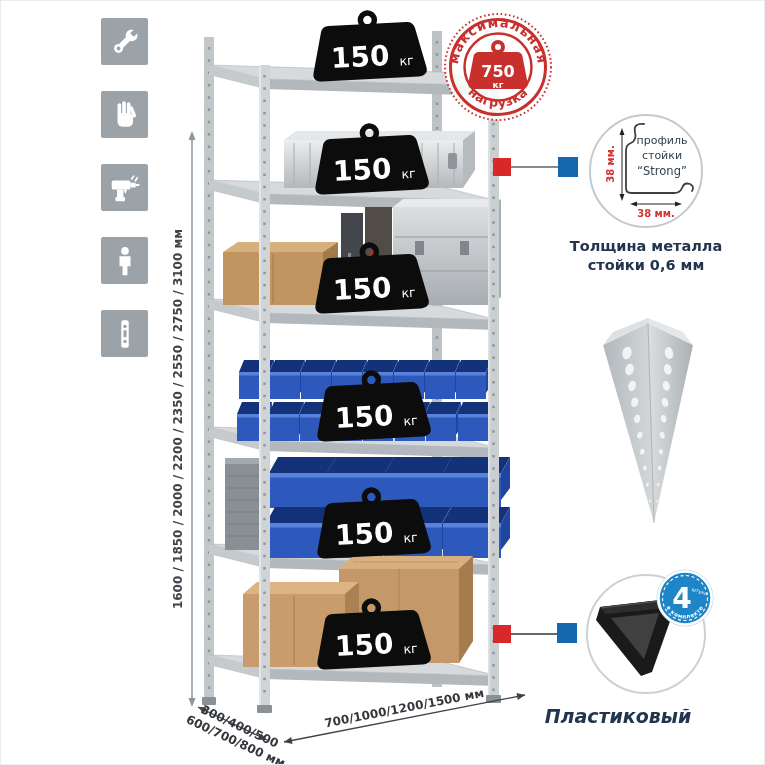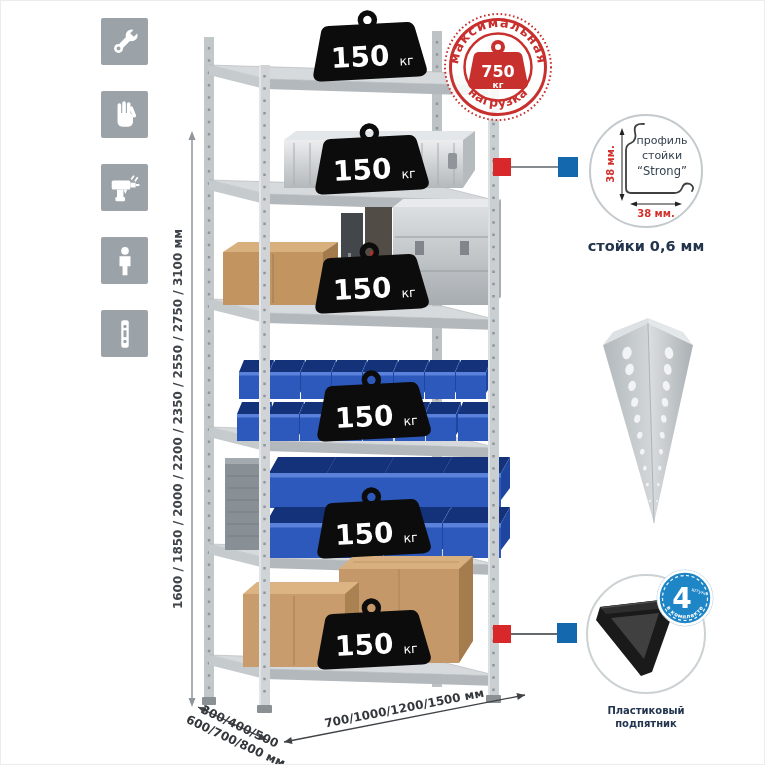--- a/index.html
+++ b/index.html
@@ -5,21 +5,21 @@
   html,body{margin:0;padding:0;background:#fff;}
   .canvas{position:relative;width:765px;height:765px;background:#ffffff;overflow:hidden;
           font-family:"DejaVu Sans","Liberation Sans",sans-serif;border:1px solid #ececec;box-sizing:border-box;}
   .main-svg{position:absolute;left:0;top:0;}
   .icon-col{position:absolute;left:100px;top:0;width:47px;}
   .icon-box{position:absolute;left:0;width:47px;height:47px;background:#9ba2a8;border-radius:2px;
             display:flex;align-items:center;justify-content:center;}
   .caption{position:absolute;text-align:center;color:#22344e;font-weight:600;line-height:1.3;}
   .caption span{display:block;}
   .cap-profile{left:560px;top:236px;width:170px;font-size:14.5px;}
-  .cap-foot{left:560px;top:703px;width:170px;font-size:10px;}
+  .cap-foot{left:532px;top:703px;width:170px;font-size:19px;font-style:italic;}
 </style>
 </head>
 <body>
 
 <div class="canvas">
 
   <div class="icon-col">
     <div class="icon-box" style="top:17px">
       <svg width="34" height="34" viewBox="0 0 32 32">
         <g transform="rotate(45 16 16)" fill="#fff">
@@ -380,20 +380,20 @@
         <text x="681" y="607" text-anchor="middle" font-size="28" font-weight="bold" fill="#fff">4</text>
         <text x="698" y="592" text-anchor="middle" font-size="4.8" fill="#fff" transform="rotate(18 698 592)">штуки</text>
         <text font-size="5.5" font-weight="bold" fill="#fff" letter-spacing="0.5" text-anchor="middle">
           <textPath href="#arcBadge" startOffset="50%">в комплекте</textPath>
         </text>
       </g>
     </g>
   </svg>
 
   <div class="caption cap-profile">
+    <span>Толщина металла</span>
     <span>стойки 0,6 мм</span>
   </div>
   <div class="caption cap-foot">
     <span>Пластиковый</span>
-    <span>подпятник</span>
   </div>
 
 </div>
 
 </body></html>

